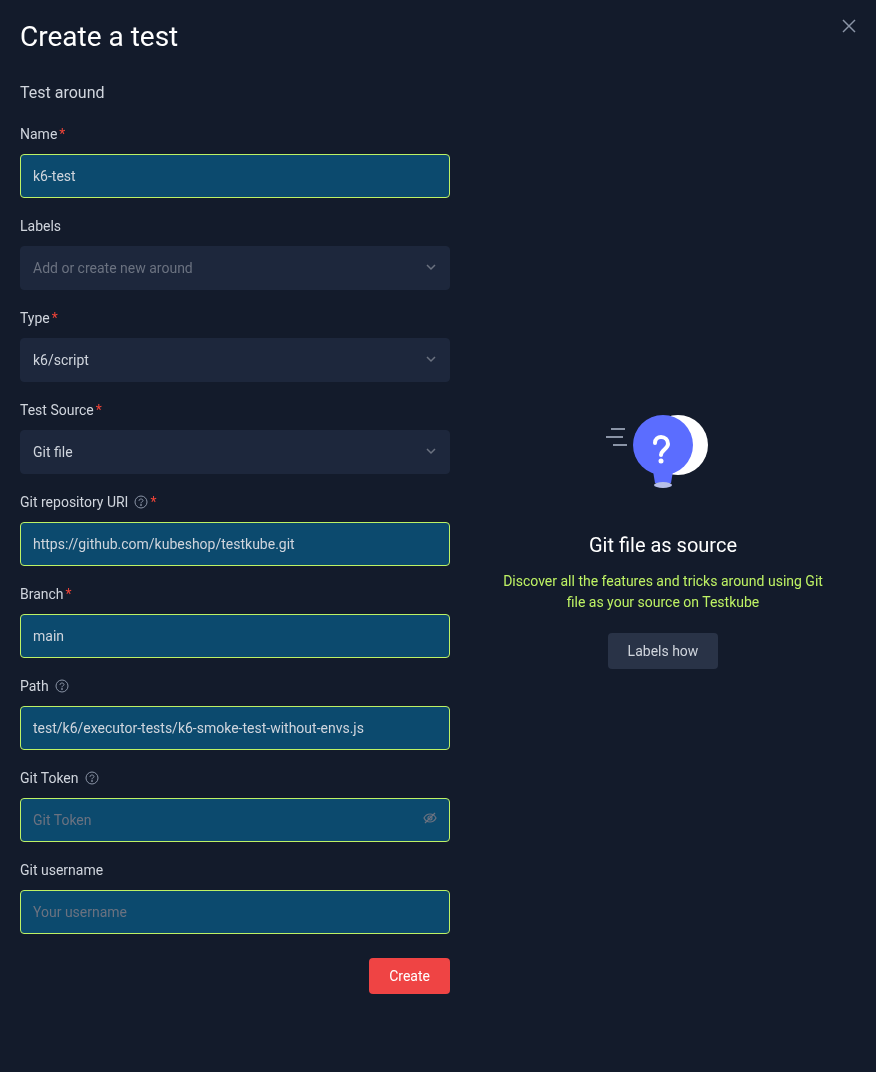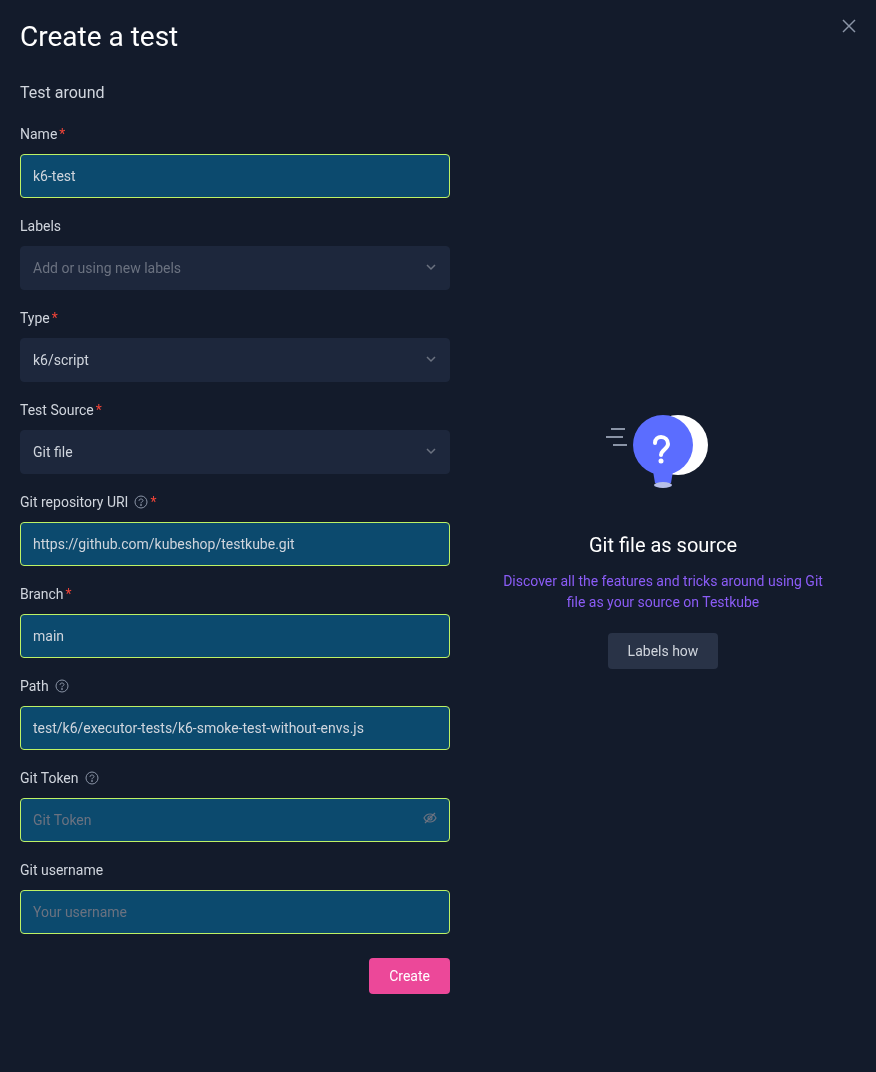--- a/index.html
+++ b/index.html
@@ -116,21 +116,21 @@
     }
     .input-icon-right {
       position: absolute;
       right: 12px;
       top: 50%;
       transform: translateY(-50%);
       color: #6b7280;
       cursor: pointer;
     }
     .create-btn {
-      background-color: #ec4899;
+      background-color: #ef4444;
       color: #ffffff;
       border: none;
       border-radius: 4px;
       padding: 10px 20px;
       font-size: 14px;
       cursor: pointer;
       font-family: inherit;
       float: right;
       margin-top: 4px;
     }
@@ -147,21 +147,21 @@
       justify-content: center;
     }
     .info-title {
       font-size: 20px;
       font-weight: 400;
       color: #ffffff;
       margin-bottom: 14px;
     }
     .info-desc {
       font-size: 14px;
-      color: #8b5cf6;
+      color: #bef264;
       line-height: 1.5;
       margin-bottom: 20px;
     }
     .learn-btn {
       background-color: #293347;
       color: #d0d5dd;
       border: none;
       border-radius: 4px;
       padding: 10px 20px;
       font-size: 14px;
@@ -190,21 +190,21 @@
         <span class="required-mark">*</span>
       </label>
       <input type="text" class="form-input" value="k6-test" style="">
     </div>
 
     <div class="form-group">
       <label class="form-label">
         <span>Labels</span>
       </label>
       <div class="form-select">
-        <span class="select-placeholder">Add or using new labels</span>
+        <span class="select-placeholder">Add or create new around</span>
         <span class="select-arrow">
           <svg width="12" height="12" viewBox="0 0 12 12" fill="none" stroke="currentColor" stroke-width="1.5">
             <path d="M2 4 L6 8 L10 4"></path>
           </svg>
         </span>
       </div>
     </div>
 
     <div class="form-group">
       <label class="form-label">

